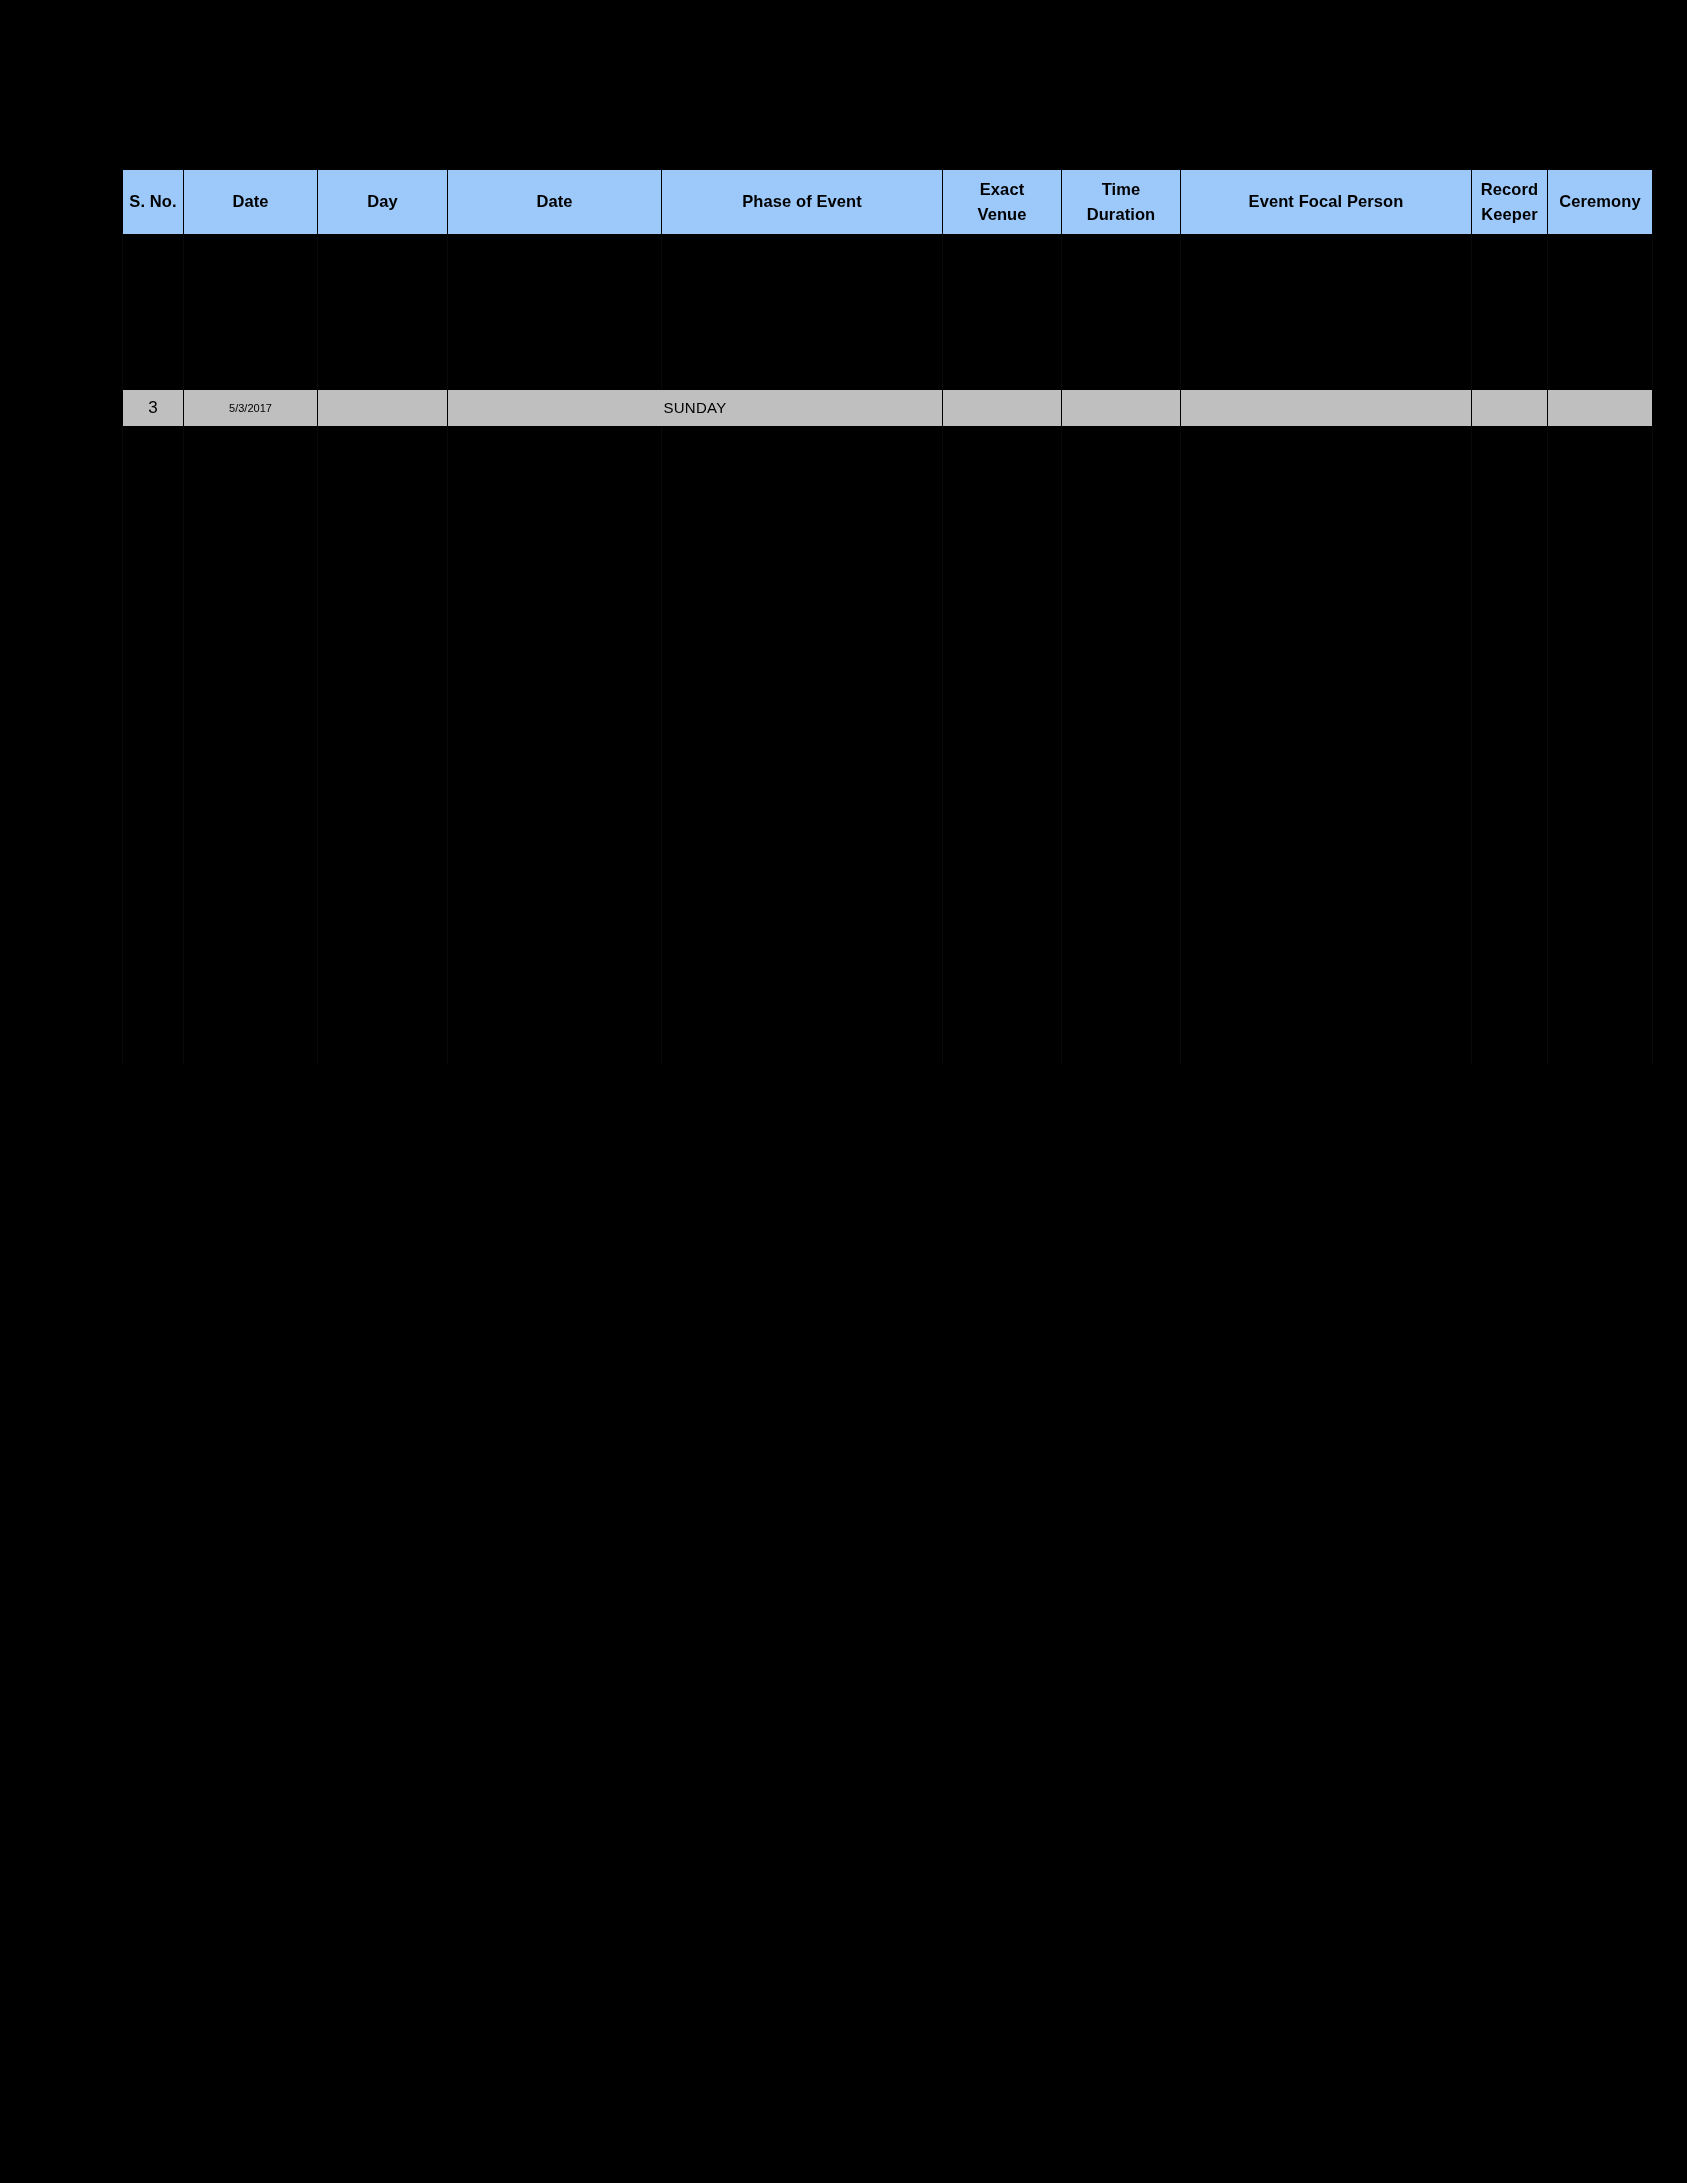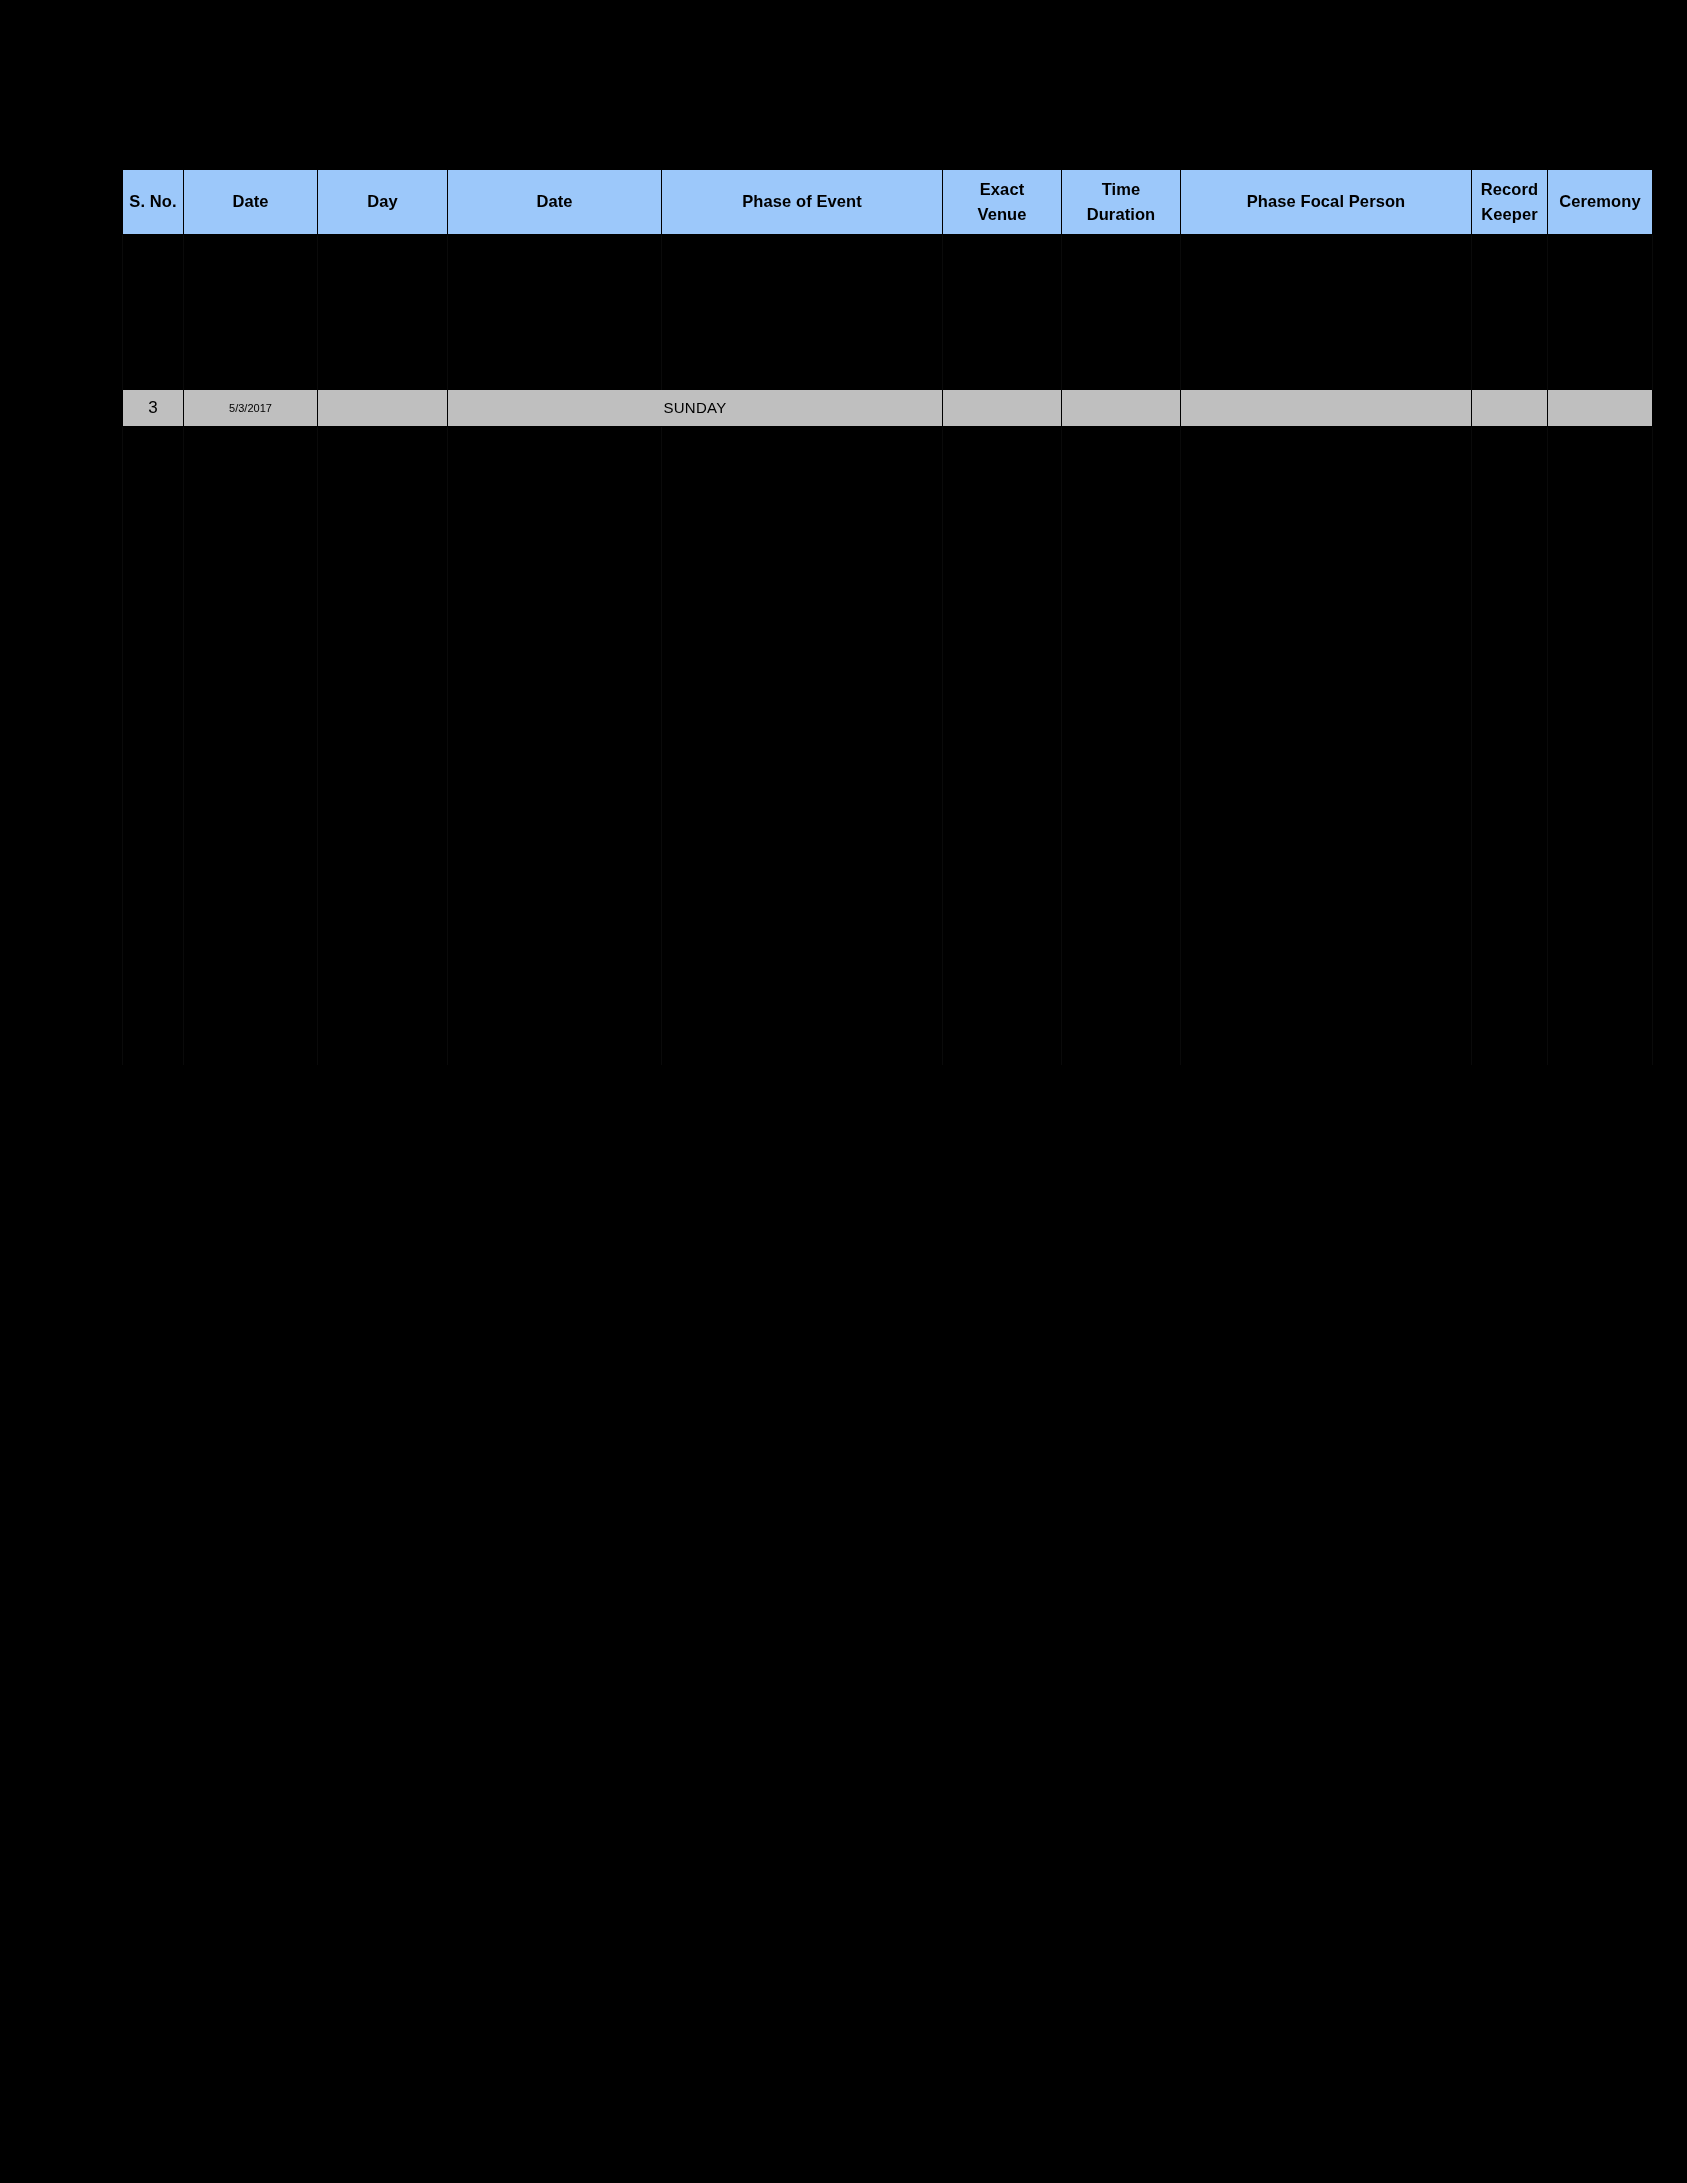--- a/index.html
+++ b/index.html
@@ -152,21 +152,21 @@
             <span>Exact</span>
             <span>Venue</span>
           </span>
         </th>
         <th>
           <span class="two-line">
             <span>Time</span>
             <span>Duration</span>
           </span>
         </th>
-        <th>Phase Focal Person</th>
+        <th>Event Focal Person</th>
         <th>
           <span class="two-line">
             <span>Record</span>
             <span>Keeper</span>
           </span>
         </th>
         <th>Ceremony</th>
       </tr>
     </thead>
 

